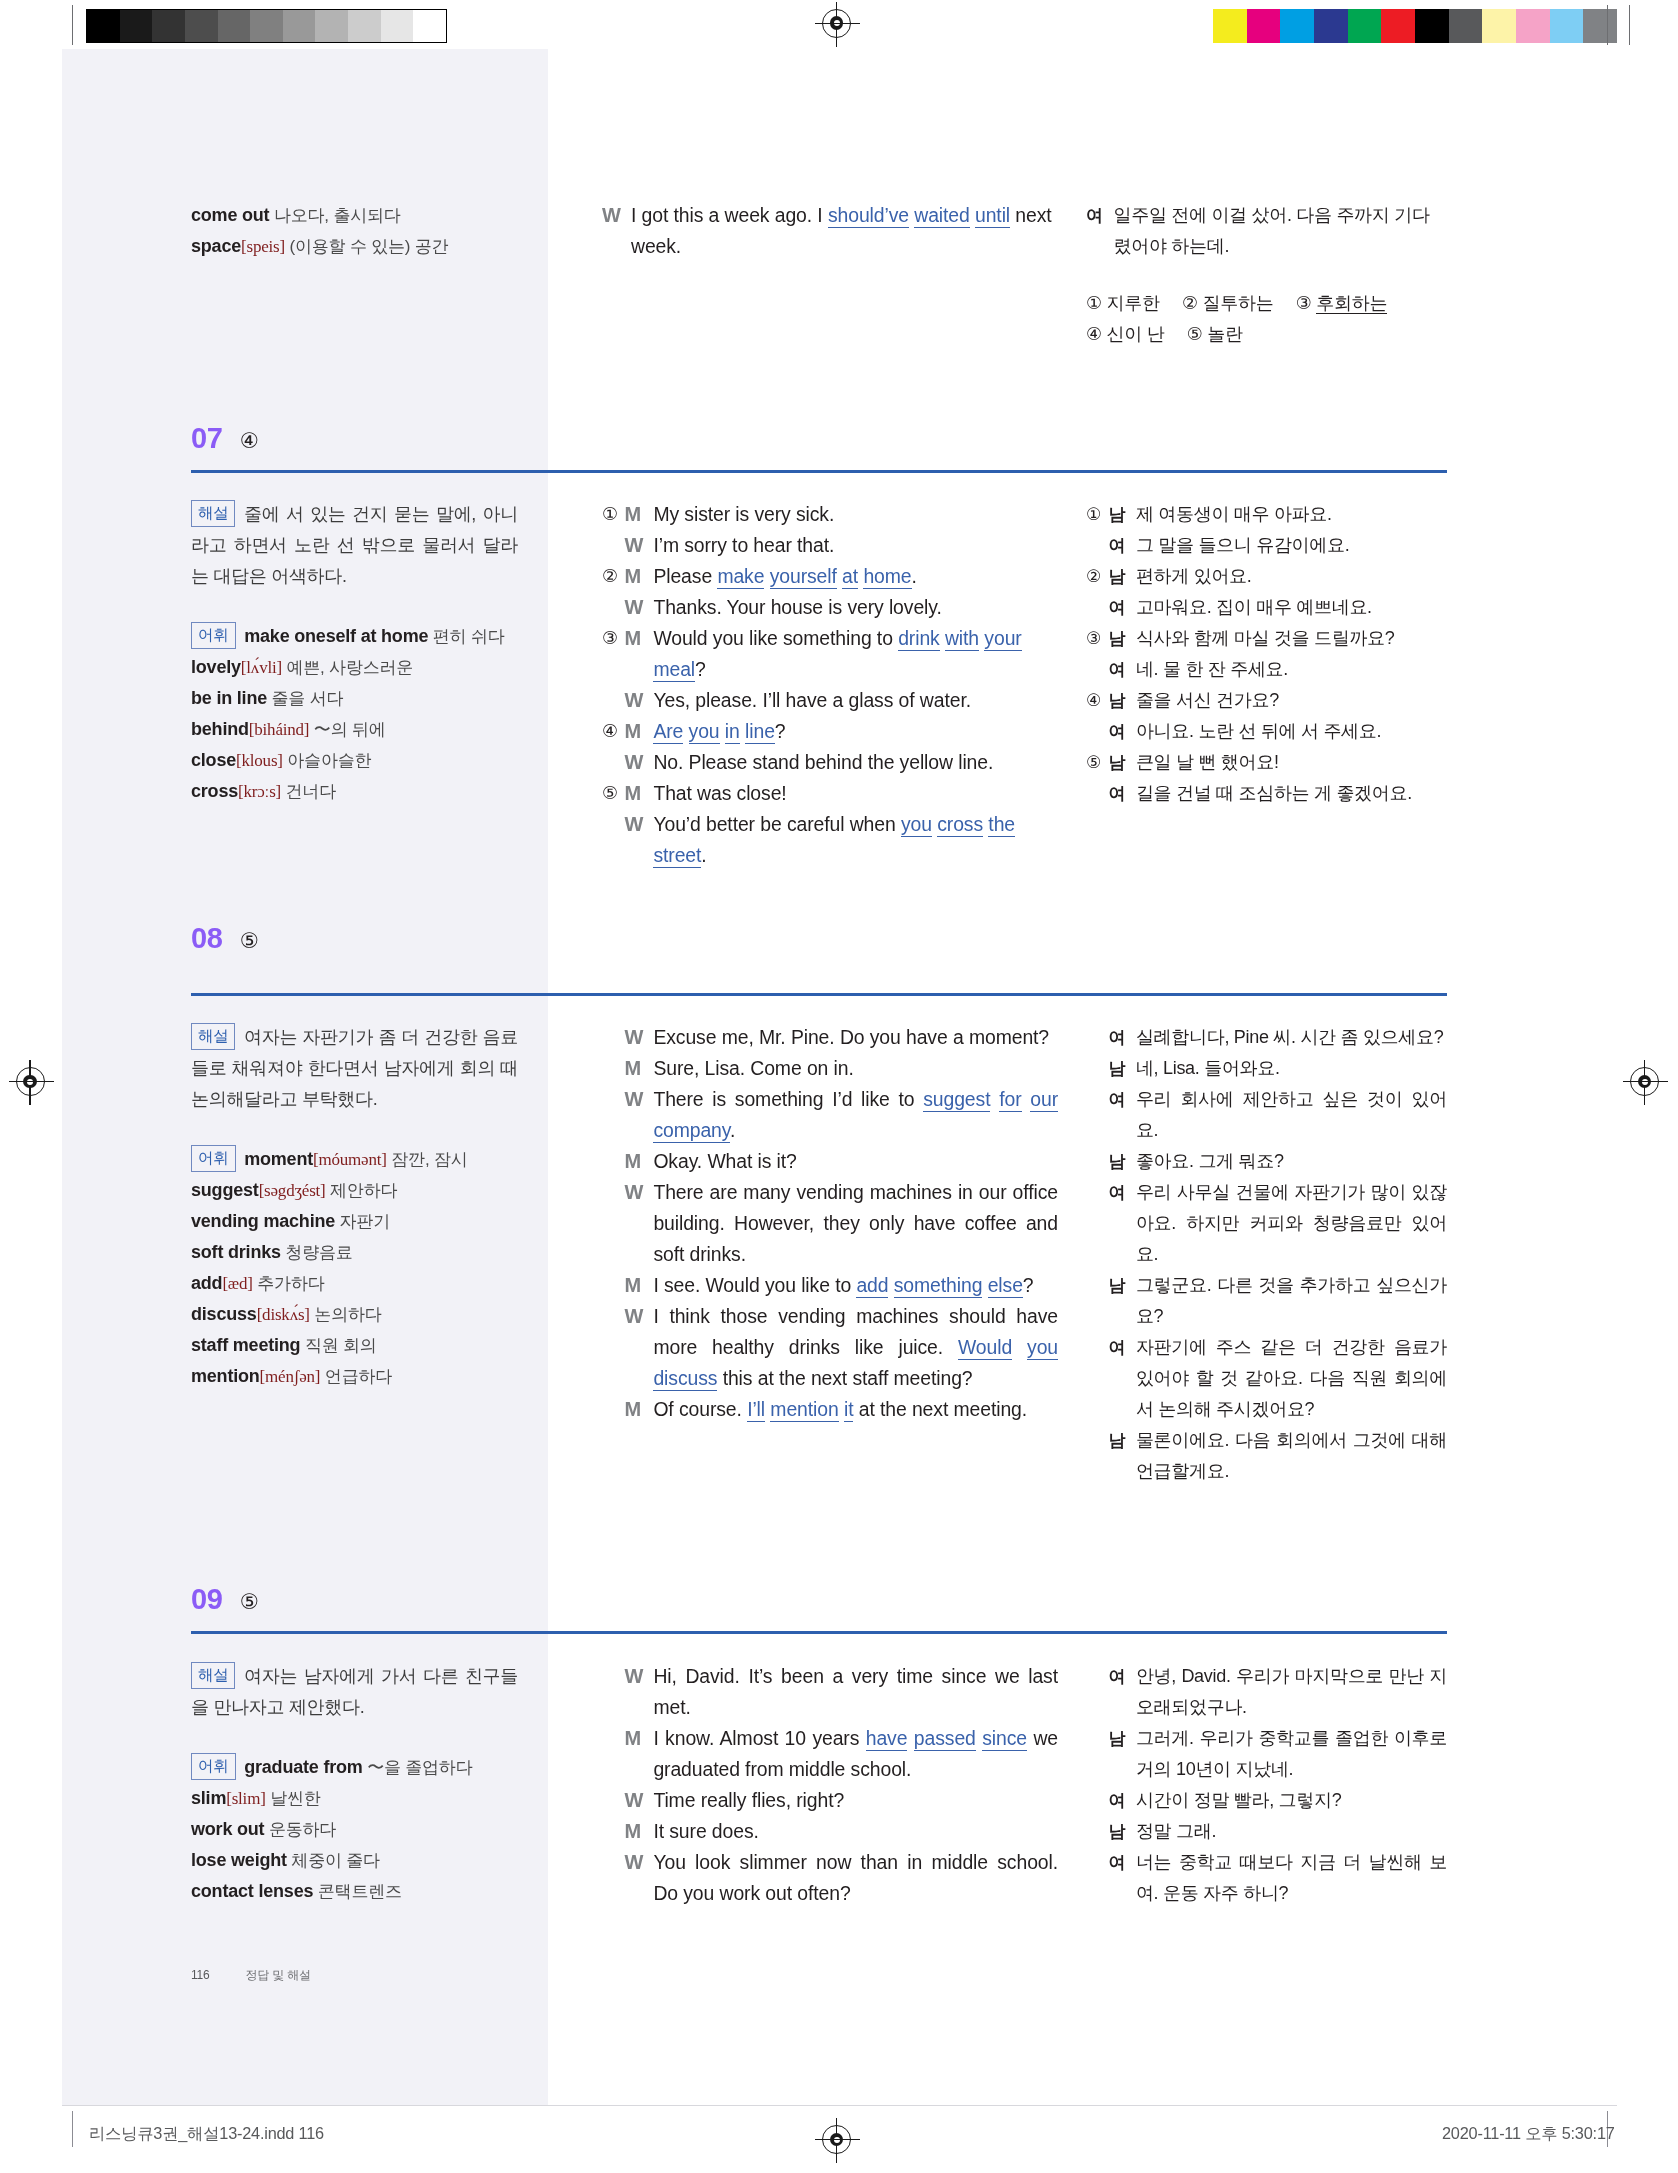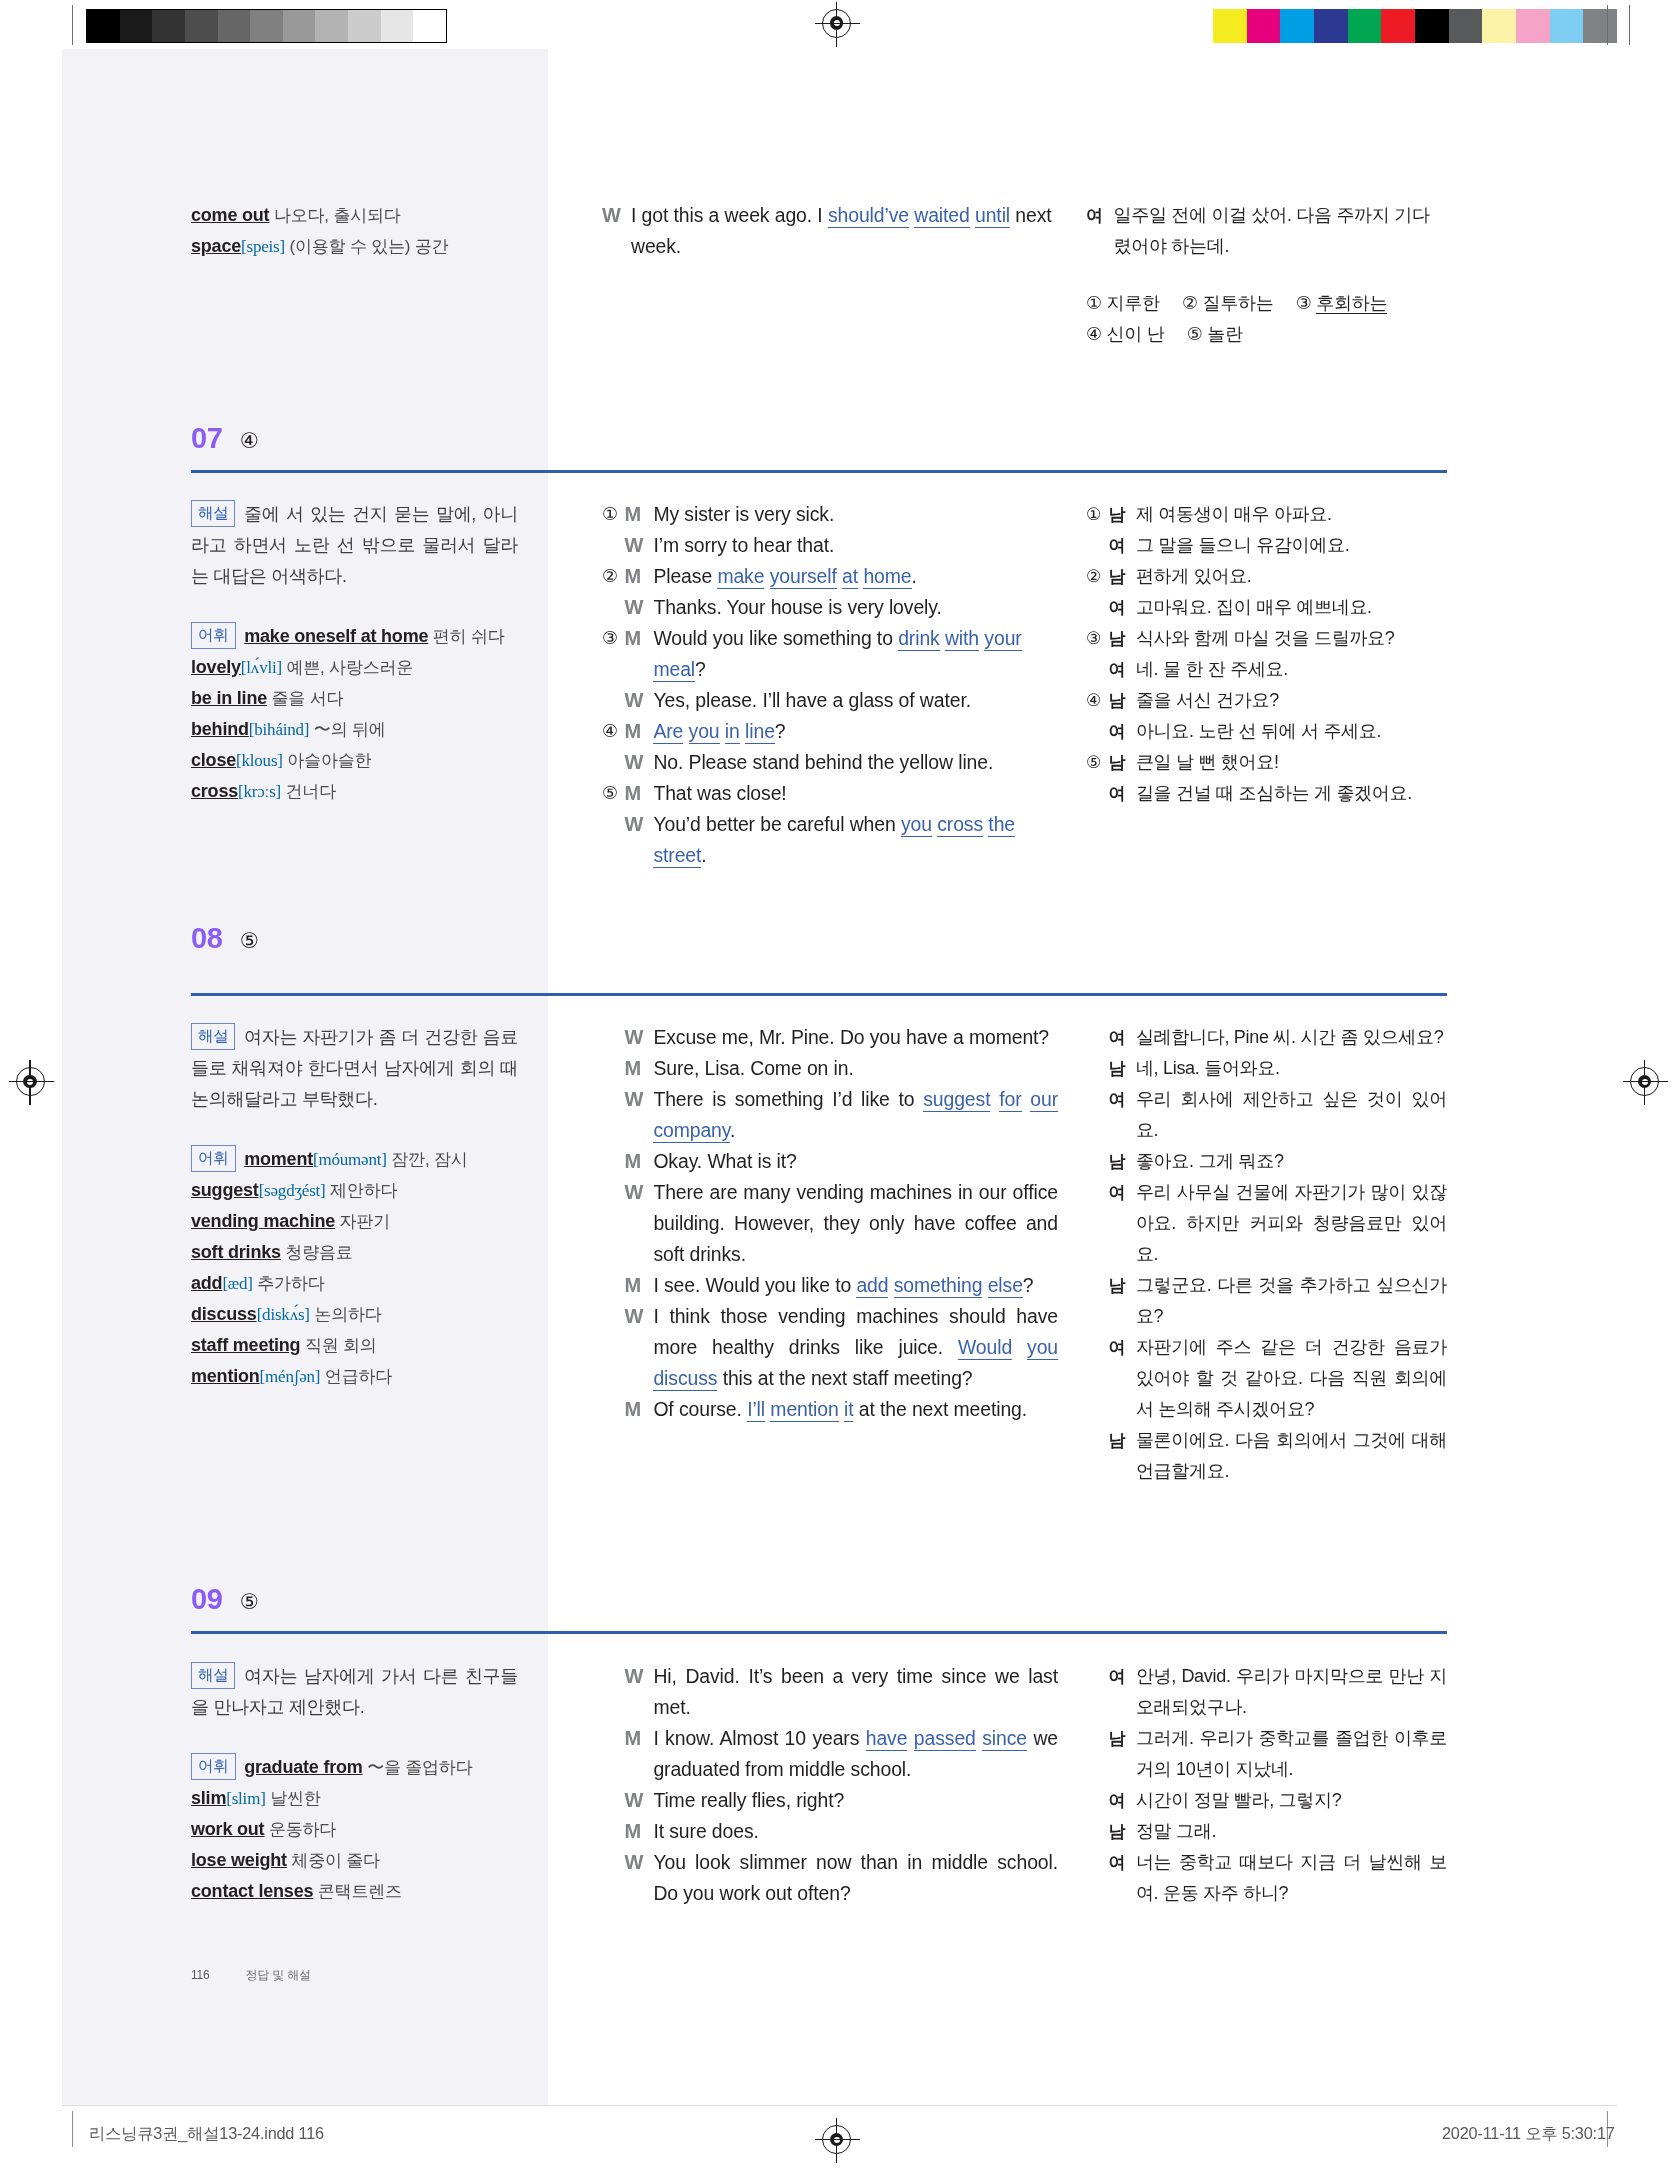--- a/index.html
+++ b/index.html
@@ -81,22 +81,22 @@
   
   .col { position: absolute; }
 
   
   .vocab-line {
     font-size: 18px;
     line-height: 31px;
     color: #3c3c3c;
     letter-spacing: -0.2px;
   }
-  .hw { font-weight: 700; color: #231f20; text-decoration: underline; }
-  .ipa { font-family: "Liberation Serif", "DejaVu Serif", serif; color: #0369a1; font-size: 17px; }
+  .hw { font-weight: 700; color: #231f20; }
+  .ipa { font-family: "Liberation Serif", "DejaVu Serif", serif; color: #7f1d1d; font-size: 17px; }
   .kr  { color: #4a4a4a; font-size: 17px; }
   .q-head {
     display: flex;
     align-items: baseline;
     gap: 17px;
     padding-bottom: 8.6px;
   }
   .q-num {
     font-size: 29px;
     font-weight: 700;

